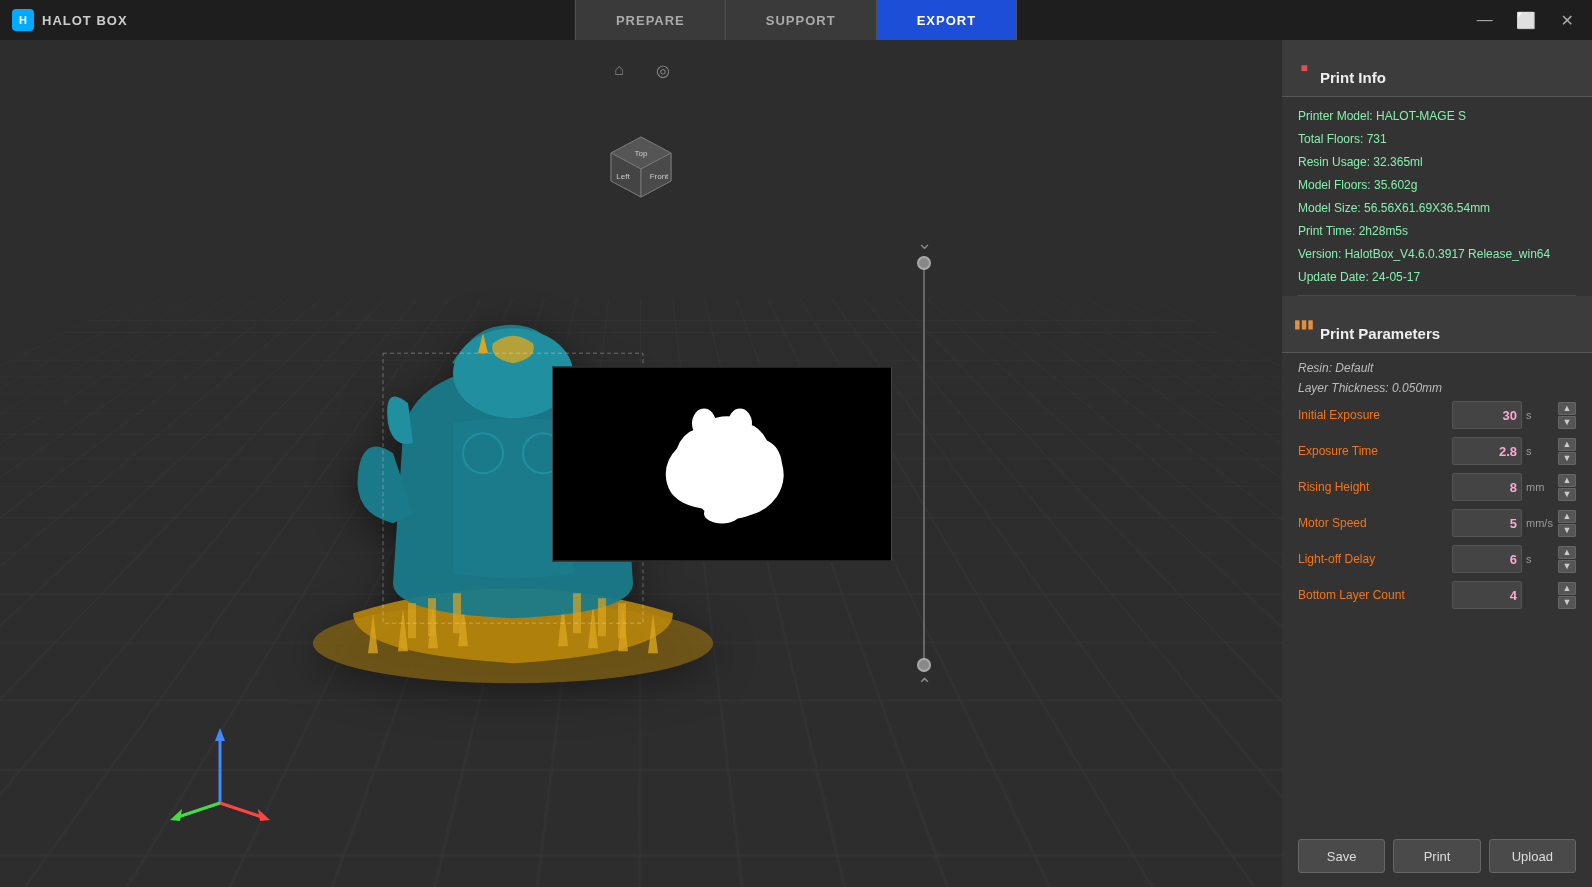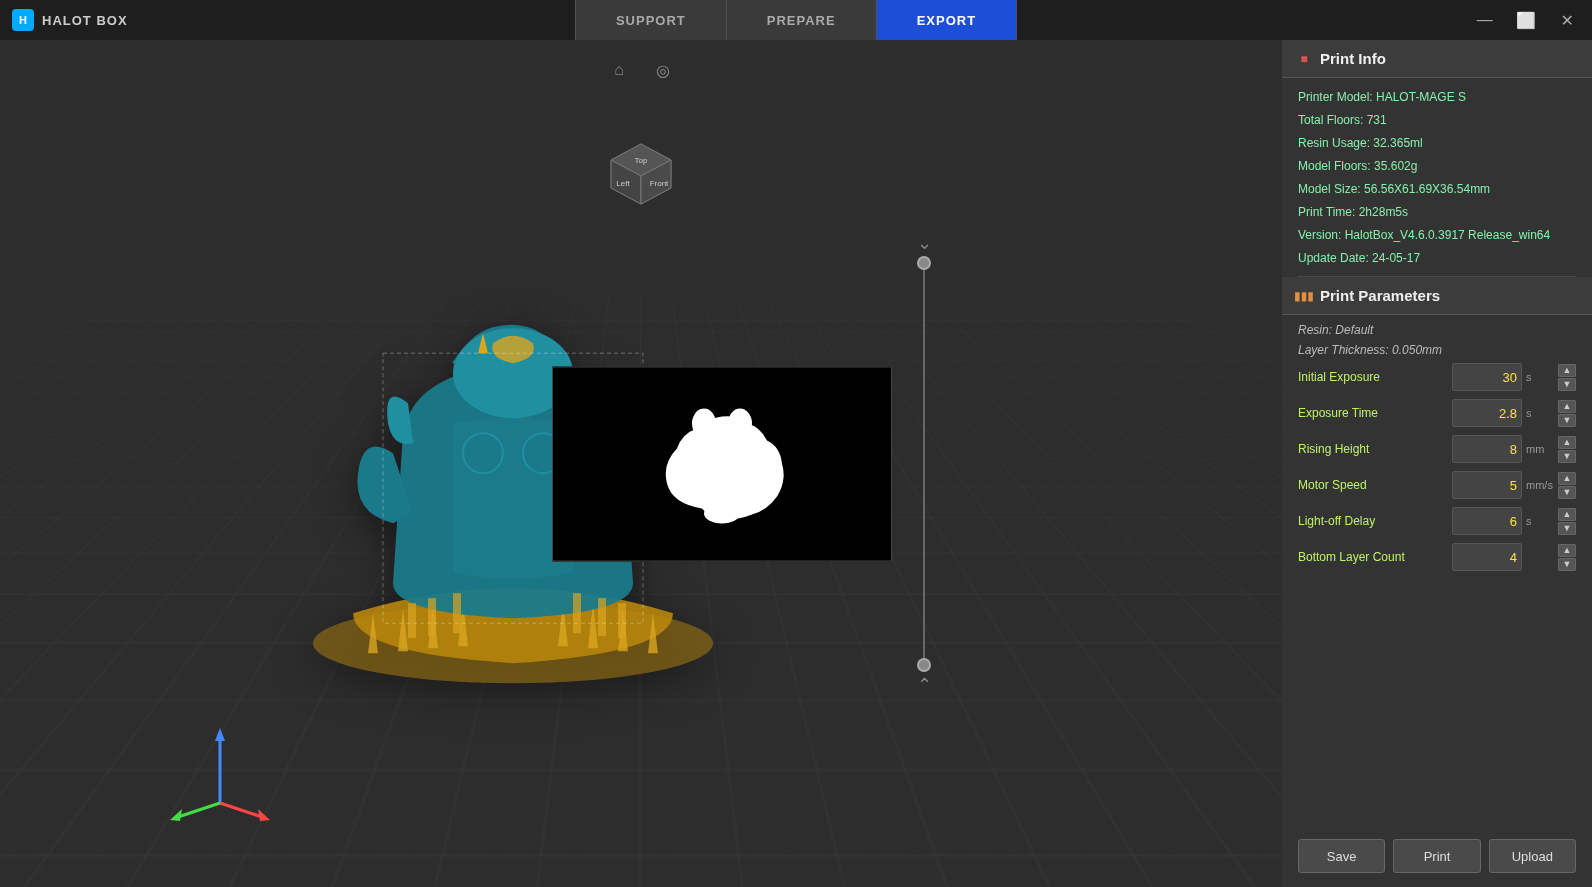--- a/index.html
+++ b/index.html
@@ -132,21 +132,21 @@
       width: 28px; height: 28px;
       display: flex; align-items: center; justify-content: center;
       color: #888;
       cursor: pointer;
       font-size: 16px;
     }
 
     
     #orient-cube {
       position: absolute;
-      top: 100px;
+      top: 93px;
       left: 50%;
       transform: translateX(-50%);
     }
 
     
     #preview-box {
       position: absolute;
       right: 390px;
       top: 50%;
       transform: translateY(-50%);
@@ -212,20 +212,21 @@
     }
     .section-header-icon {
       width: 16px; height: 16px;
       display: flex; align-items: center; justify-content: center;
       font-size: 12px;
     }
     .section-title {
       font-size: 15px;
       font-weight: 600;
       color: #eee;
+      margin-top: 19px;
     }
     .section-icon-red { color: #e05050; }
     .section-icon-orange { color: #e09040; }
 
     
     .info-block {
       padding: 10px 16px 4px;
     }
     .info-row {
       font-size: 12px;
@@ -245,38 +246,39 @@
       font-style: italic;
     }
     .param-row {
       display: flex;
       align-items: center;
       justify-content: space-between;
       margin-bottom: 8px;
     }
     .param-label {
       font-size: 12px;
-      color: #bef264;
+      color: #f97316;
       flex: 1;
     }
     .param-input-group {
       display: flex;
       align-items: center;
       gap: 4px;
     }
     .param-input {
       width: 70px;
       height: 28px;
       background: #444;
       border: 1px solid #555;
-      color: #fde047;
+      color: #f9a8d4;
       font-size: 13px;
       text-align: right;
       padding: 0 4px;
       border-radius: 2px;
+      font-weight: bold;
     }
     .param-unit {
       font-size: 11px;
       color: #999;
       width: 28px;
     }
     .param-spinner {
       display: flex;
       flex-direction: column;
       gap: 1px;
@@ -355,22 +357,22 @@
 </head>
 <body>
 
 <div id="titlebar">
   <div id="titlebar-left">
     <div id="app-logo">H</div>
     <span id="app-title">HALOT BOX</span>
   </div>
 
   <div id="nav-tabs">
+    <button class="nav-tab">PREPARE</button>
     <button class="nav-tab">SUPPORT</button>
-    <button class="nav-tab">PREPARE</button>
     <button class="nav-tab active">EXPORT</button>
   </div>
 
   <div id="window-controls">
     <span class="win-btn">—</span>
     <span class="win-btn">⬜</span>
     <span class="win-btn close">✕</span>
   </div>
 </div>
 

